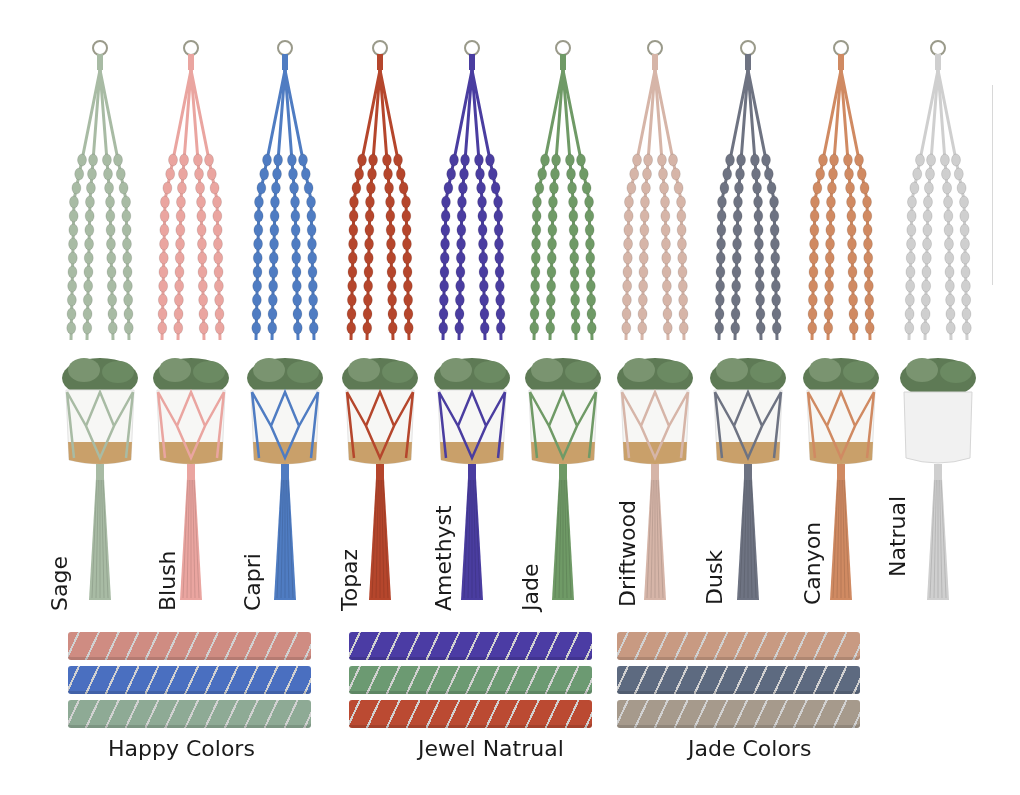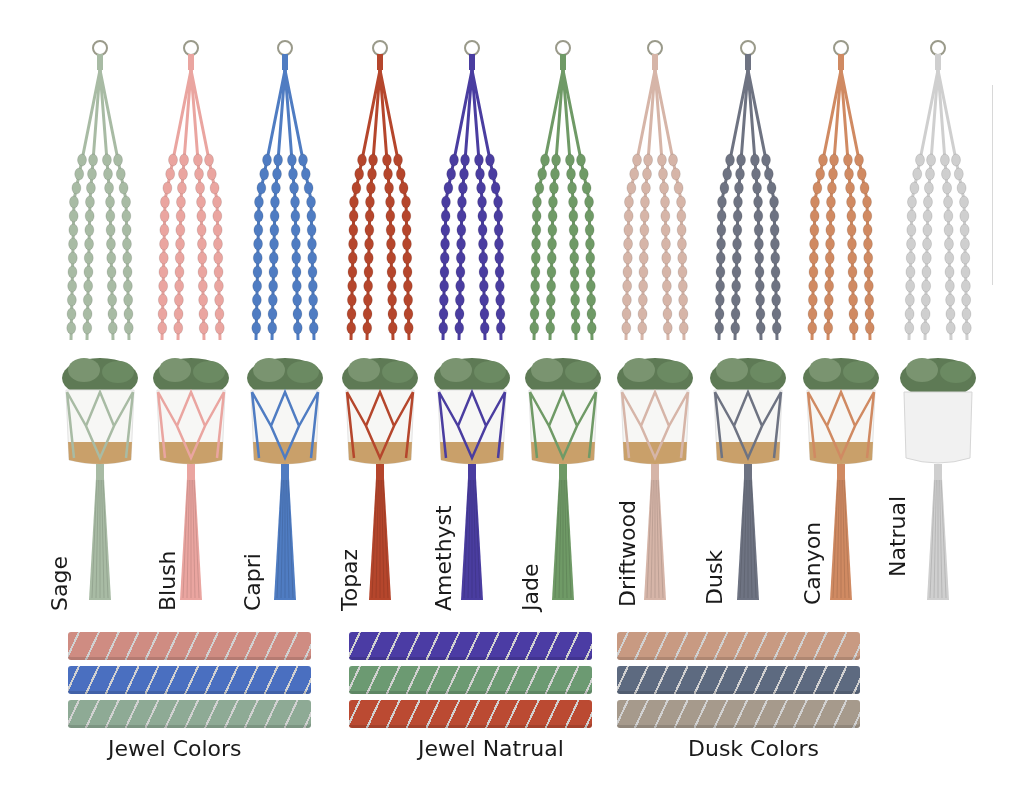--- a/index.html
+++ b/index.html
@@ -792,16 +792,16 @@
       <div class="swatch-row" style="top: 0px; width: 243px; background: repeating-linear-gradient(115deg, rgb(75, 60, 164) 0px, rgb(75, 60, 164) 9px, rgba(0, 0, 0, 0.18) 9px, rgba(0, 0, 0, 0.18) 11px, rgb(75, 60, 164) 11px, rgb(75, 60, 164) 18px); box-shadow: rgba(0, 0, 0, 0.12) 0px -3px 0px inset;"></div>
       <div class="swatch-row" style="top: 34px; width: 243px; background: repeating-linear-gradient(115deg, rgb(108, 154, 114) 0px, rgb(108, 154, 114) 9px, rgba(0, 0, 0, 0.18) 9px, rgba(0, 0, 0, 0.18) 11px, rgb(108, 154, 114) 11px, rgb(108, 154, 114) 18px); box-shadow: rgba(0, 0, 0, 0.12) 0px -3px 0px inset;"></div>
       <div class="swatch-row" style="top: 68px; width: 243px; background: repeating-linear-gradient(115deg, rgb(187, 74, 50) 0px, rgb(187, 74, 50) 9px, rgba(0, 0, 0, 0.18) 9px, rgba(0, 0, 0, 0.18) 11px, rgb(187, 74, 50) 11px, rgb(187, 74, 50) 18px); box-shadow: rgba(0, 0, 0, 0.12) 0px -3px 0px inset;"></div>
     </div>
   <div class="swatch-group" style="left: 617px;">
       <div class="swatch-row" style="top: 0px; width: 243px; background: repeating-linear-gradient(115deg, rgb(200, 154, 130) 0px, rgb(200, 154, 130) 9px, rgba(0, 0, 0, 0.18) 9px, rgba(0, 0, 0, 0.18) 11px, rgb(200, 154, 130) 11px, rgb(200, 154, 130) 18px); box-shadow: rgba(0, 0, 0, 0.12) 0px -3px 0px inset;"></div>
       <div class="swatch-row" style="top: 34px; width: 243px; background: repeating-linear-gradient(115deg, rgb(93, 106, 128) 0px, rgb(93, 106, 128) 9px, rgba(0, 0, 0, 0.18) 9px, rgba(0, 0, 0, 0.18) 11px, rgb(93, 106, 128) 11px, rgb(93, 106, 128) 18px); box-shadow: rgba(0, 0, 0, 0.12) 0px -3px 0px inset;"></div>
       <div class="swatch-row" style="top: 68px; width: 243px; background: repeating-linear-gradient(115deg, rgb(166, 154, 140) 0px, rgb(166, 154, 140) 9px, rgba(0, 0, 0, 0.18) 9px, rgba(0, 0, 0, 0.18) 11px, rgb(166, 154, 140) 11px, rgb(166, 154, 140) 18px); box-shadow: rgba(0, 0, 0, 0.12) 0px -3px 0px inset;"></div>
     </div>
 
-  <span class="group-label" style="left: 108px;">Jewel Colors</span>
+  <span class="group-label" style="left: 108px;">Happy Colors</span>
   <span class="group-label" style="left: 418px;">Jewel Natrual</span>
-  <span class="group-label" style="left: 688px;">Dusk Colors</span>
+  <span class="group-label" style="left: 688px;">Jade Colors</span>
 </div>
 
 </body></html>

